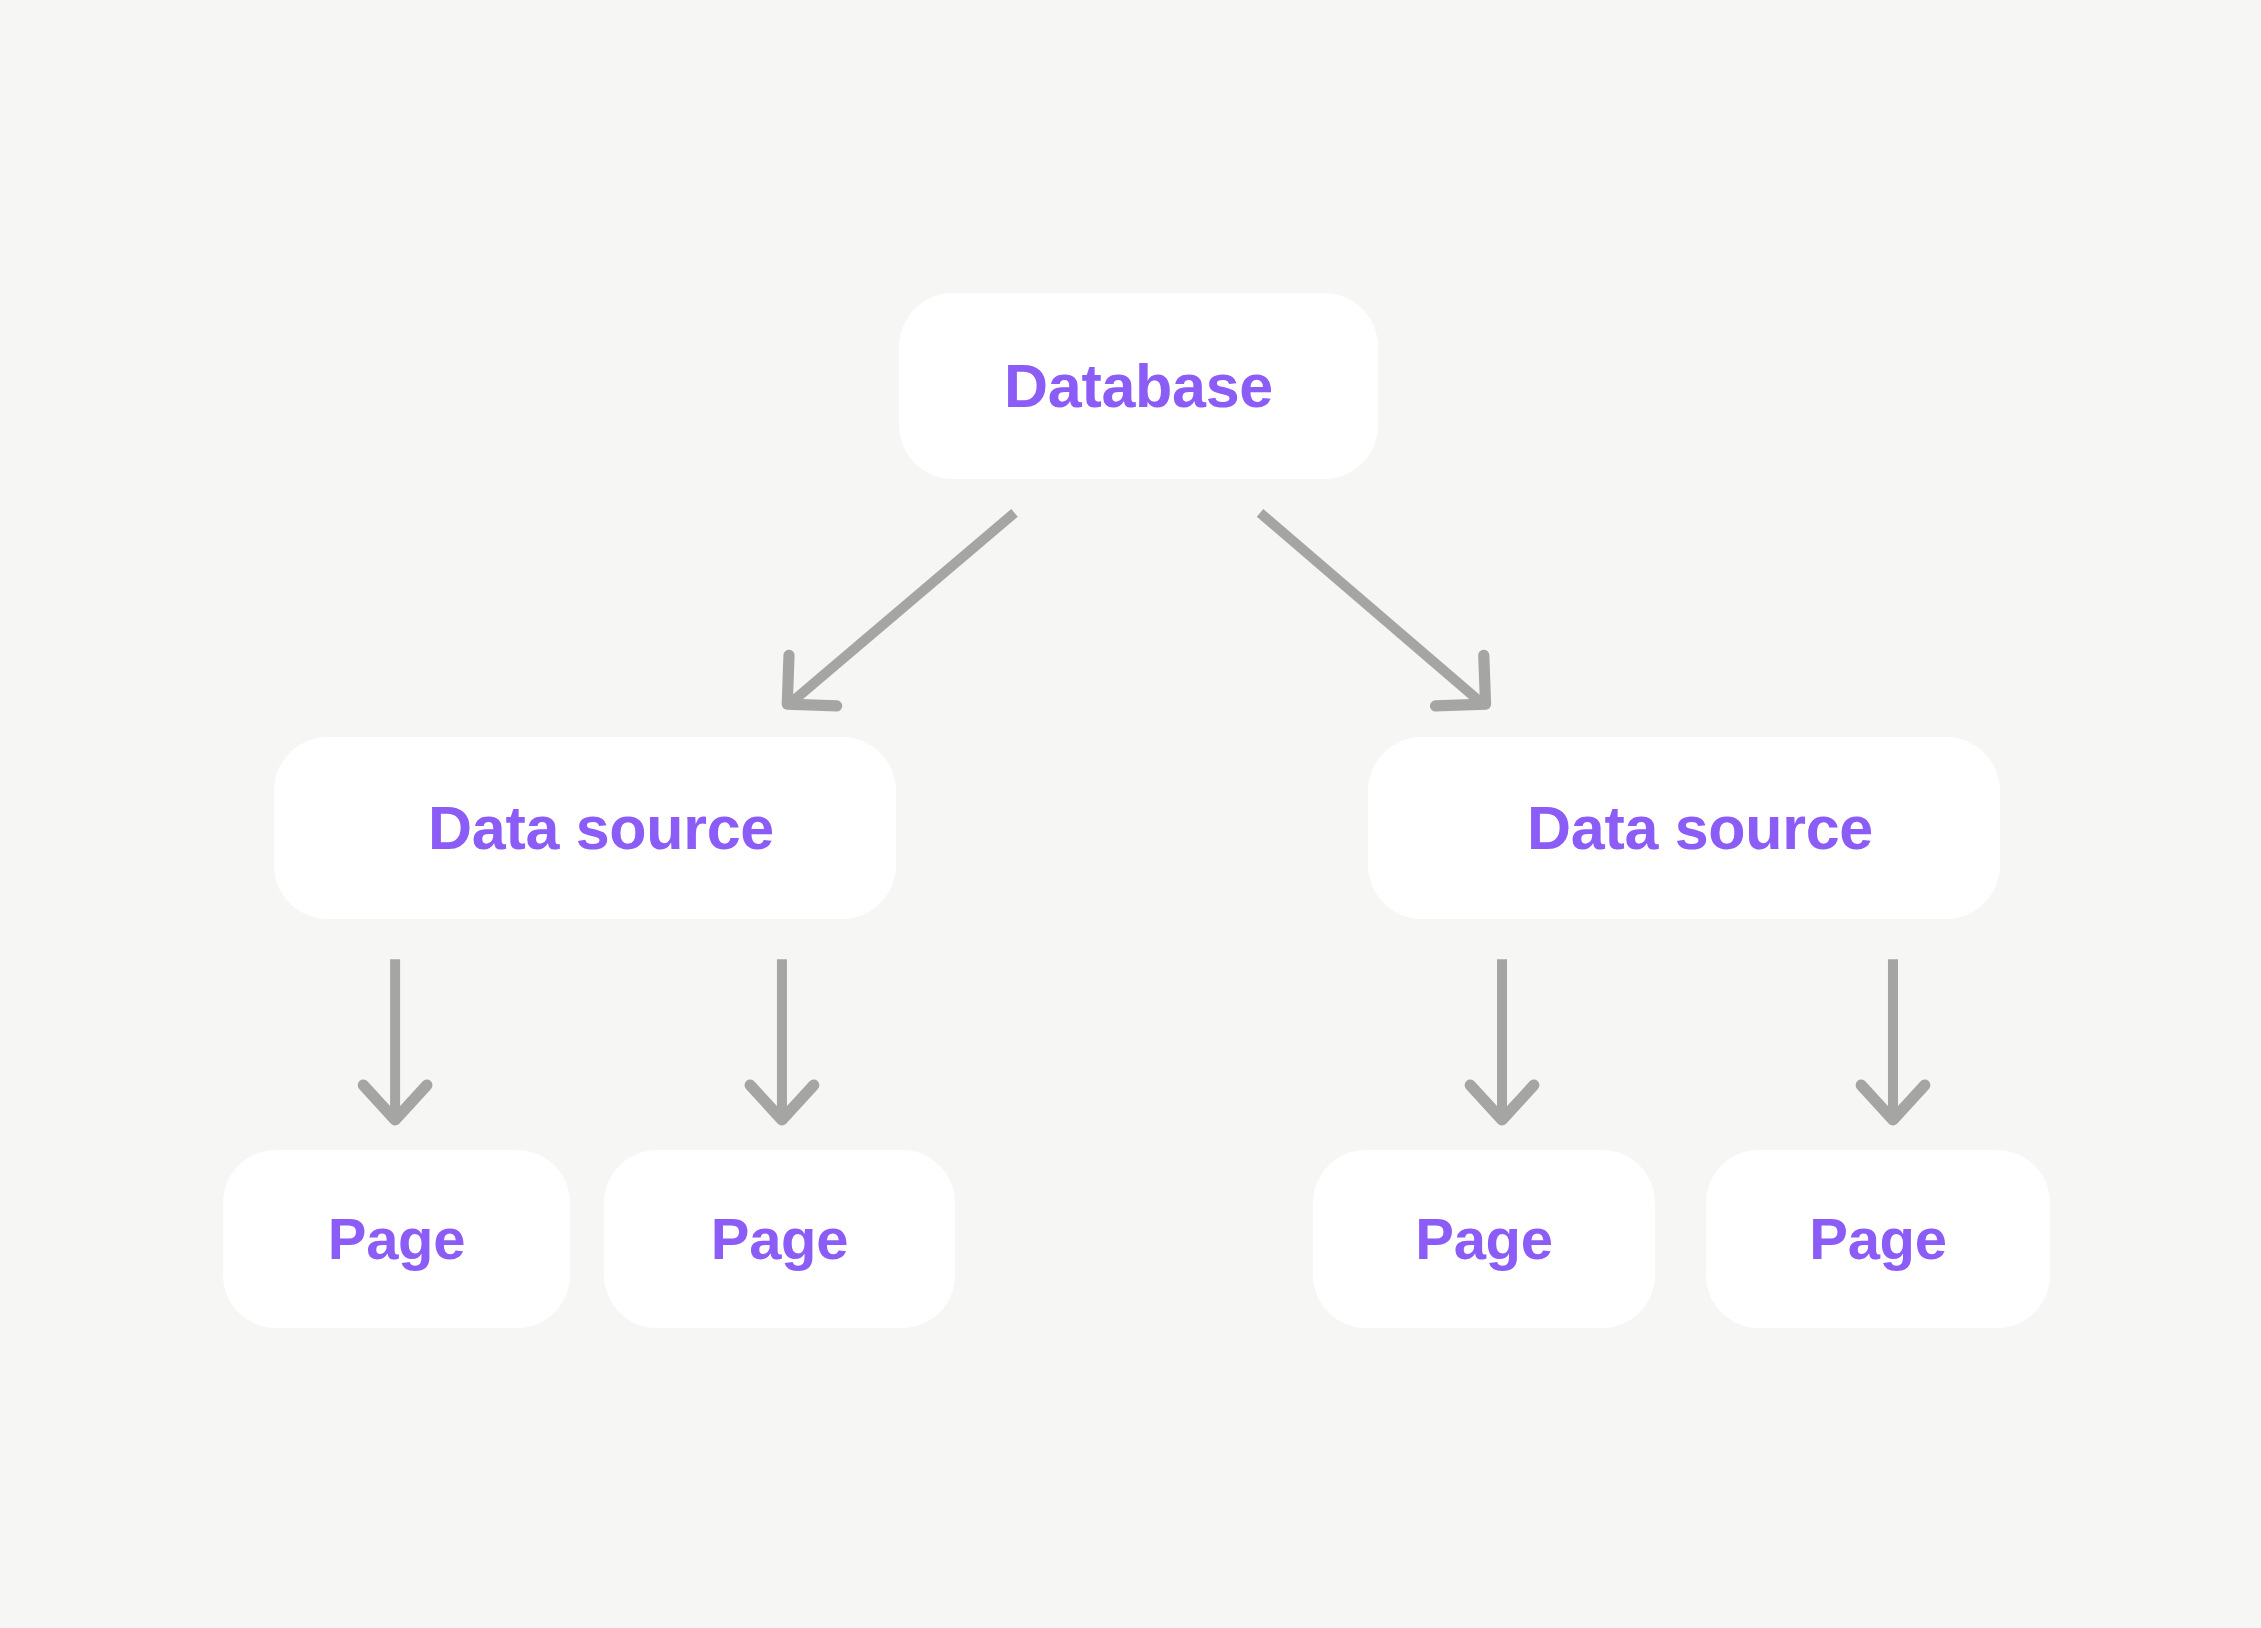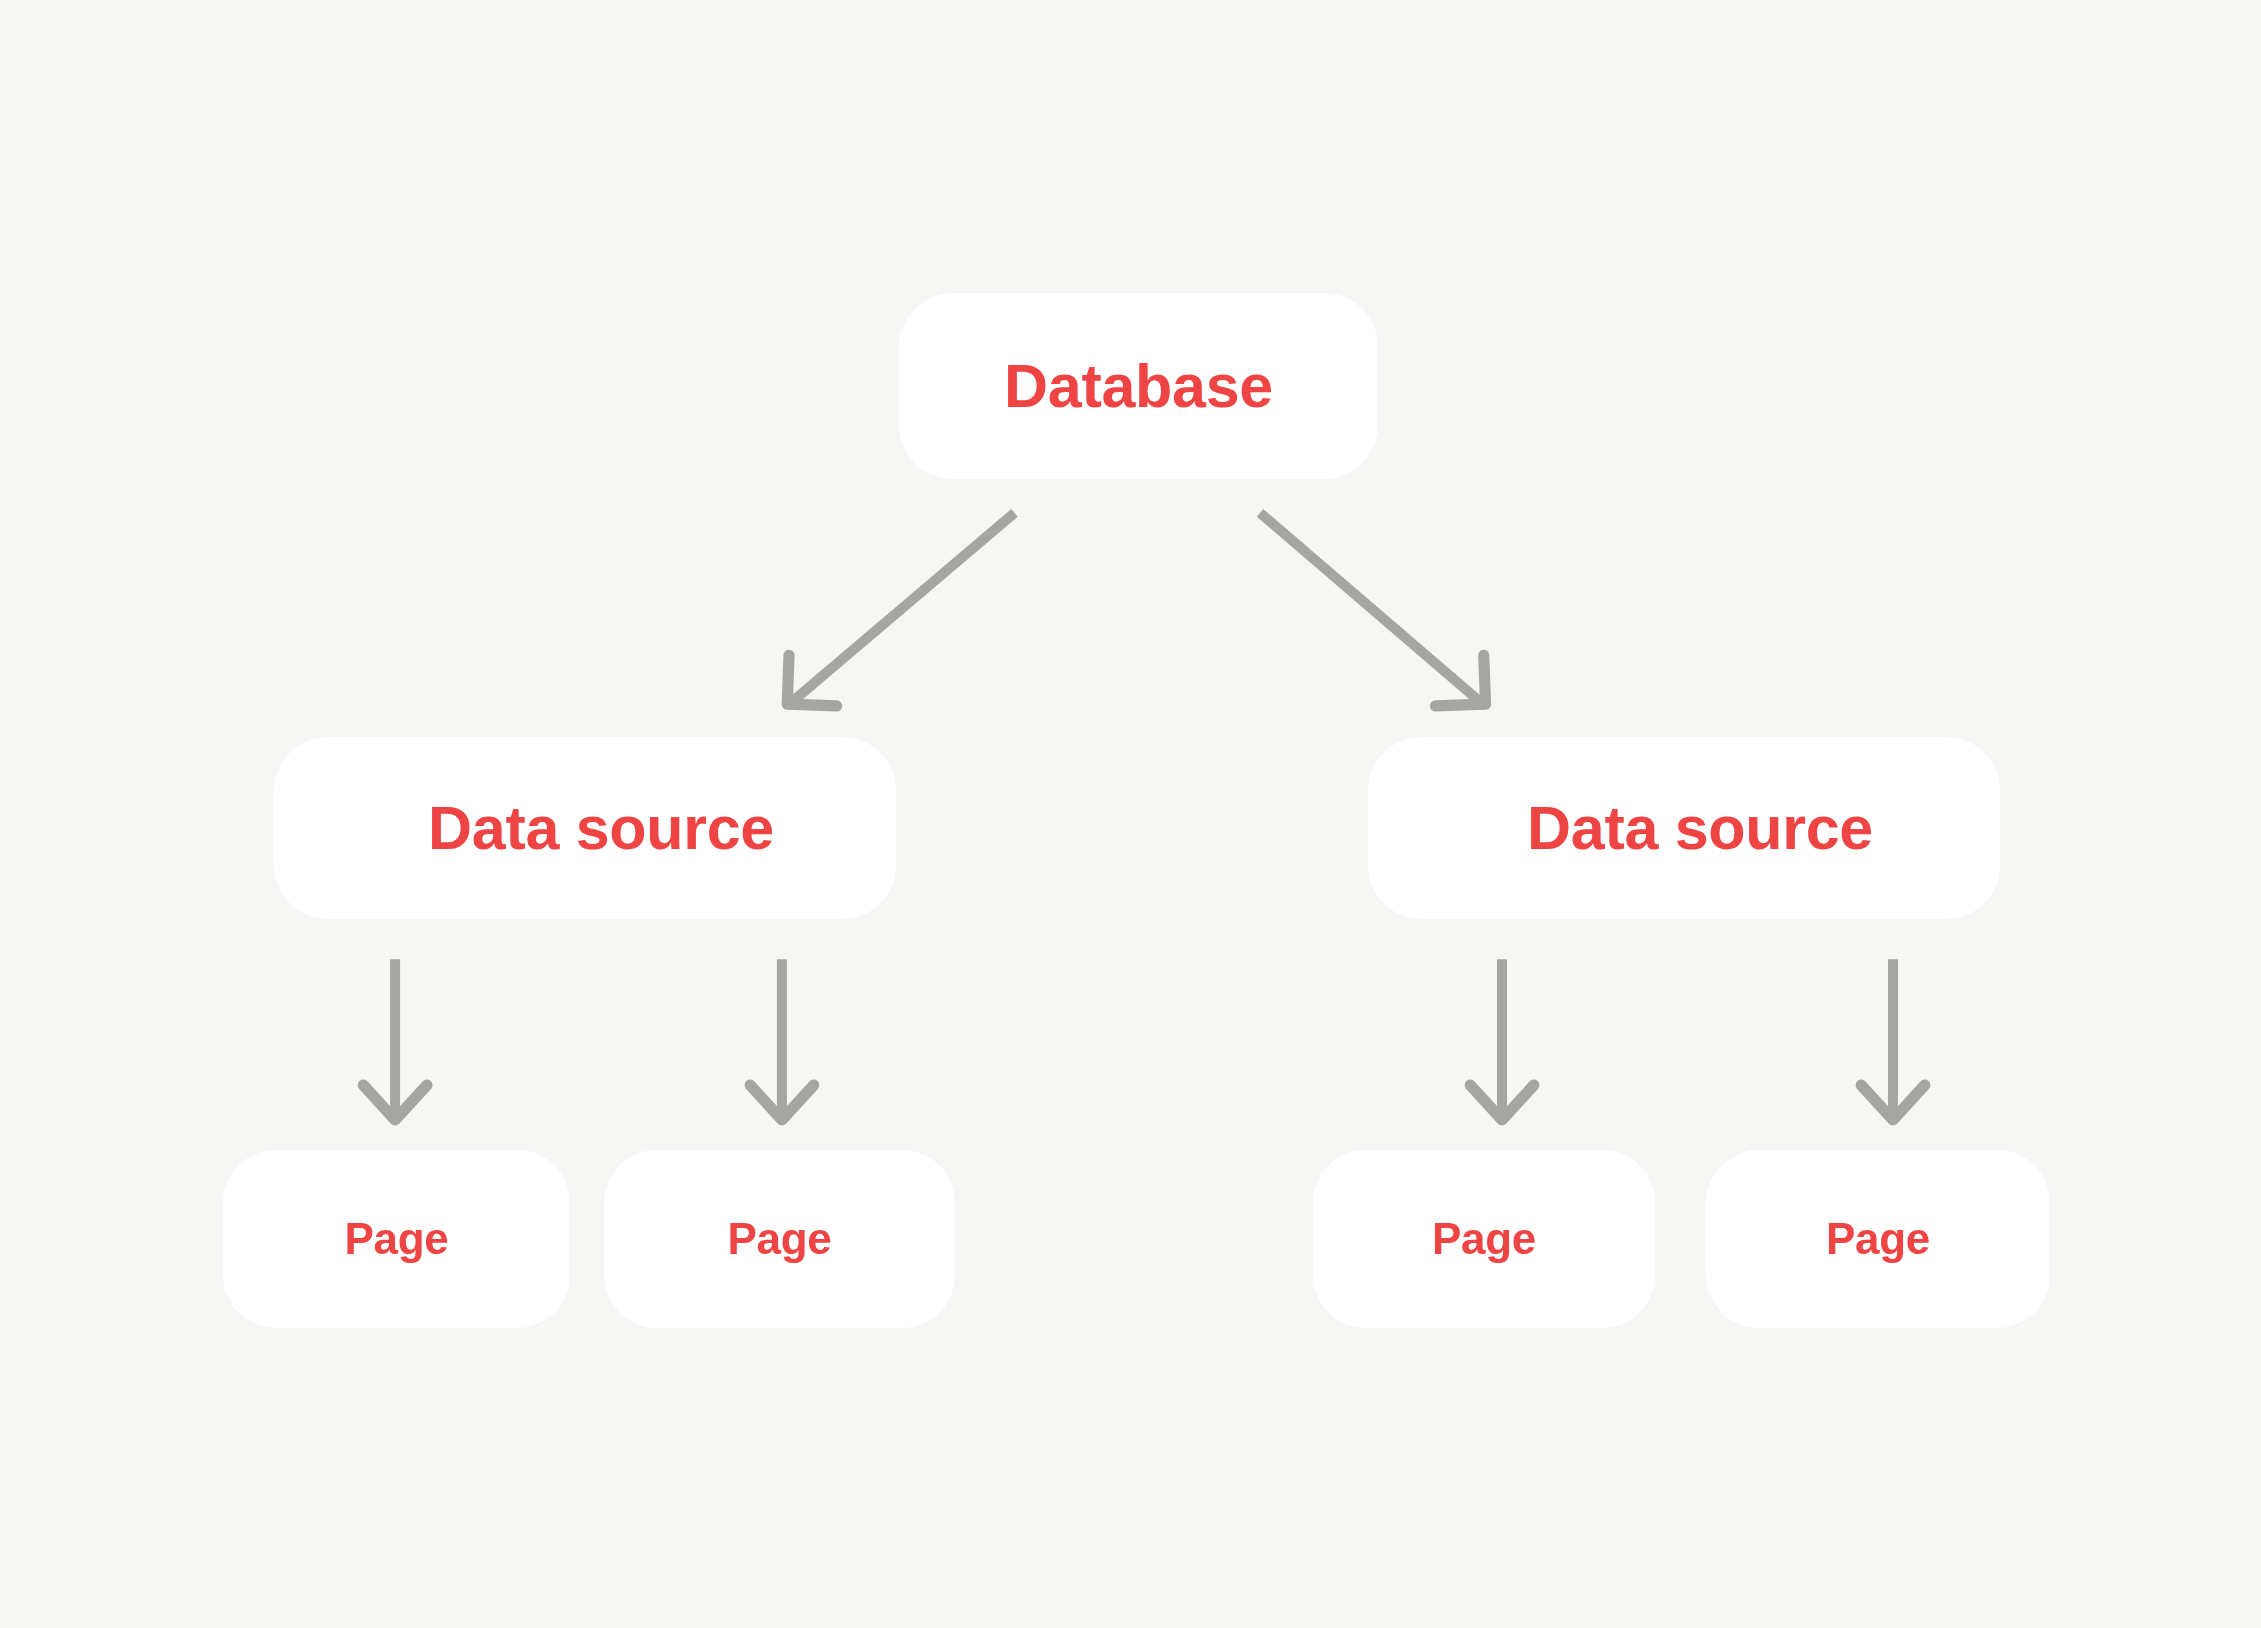--- a/index.html
+++ b/index.html
@@ -32,21 +32,21 @@
     position: absolute;
     background: #ffffff;
     border-radius: 51px;
     display: flex;
     align-items: center;
     justify-content: center;
     box-sizing: border-box;
     text-align: center;
   }
   .node-label {
-    color: #ef4444;
+    color: #8b5cf6;
     font-weight: 700;
     letter-spacing: -0.3px;
     line-height: 1;
     white-space: nowrap;
   }
 
   
   #node-database {
     left: 899px;
     top: 293px;
@@ -65,21 +65,21 @@
   .node-datasource .node-label { font-size: 61px; margin-left: 32px; }
   #node-datasource-1 { left: 274px;  width: 622px; }
   #node-datasource-2 { left: 1368px; width: 632px; }
 
   
   .node-page {
     top: 1150px;
     height: 178px;
     border-radius: 53px;
   }
-  .node-page .node-label { font-size: 44px; }
+  .node-page .node-label { font-size: 58px; }
   #node-page-1 { left: 223px;  width: 347px; }
   #node-page-2 { left: 604px; width: 351px; }
   #node-page-3 { left: 1313px; width: 342px; }
   #node-page-4 { left: 1706px; width: 344px; }
 </style>
 </head>
 <body>
 
 <div id="diagram-root">
 

